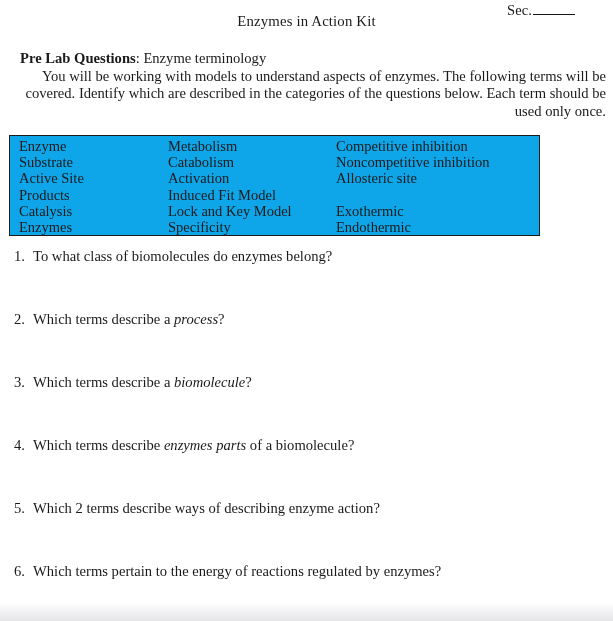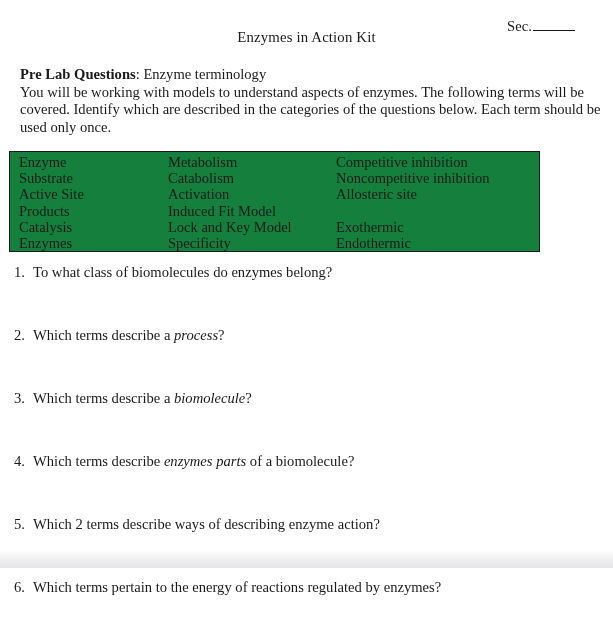--- a/index.html
+++ b/index.html
@@ -12,23 +12,22 @@
     height: 621px;
     background: #ffffff;
     font-family: "Liberation Serif", "DejaVu Serif", serif;
     color: #1a1a1a;
     overflow: hidden;
     position: relative;
   }
   .page {
     position: relative;
     width: 613px;
-    height: 552px;
-    box-sizing: border-box;
-    margin-top: 16px;
+    height: 621px;
+    box-sizing: border-box;
   }
 
   
   .sec-line {
     position: absolute;
     top: 2px;
     right: 38px;
     font-size: 14.5px;
     line-height: 17px;
     white-space: nowrap;
@@ -65,33 +64,33 @@
     line-height: 17.6px;
   }
   .intro .lead-label {
     font-weight: bold;
   }
   .intro p {
     margin: 0;
   }
   .intro .body-para {
     margin-top: 0px;
-    text-align: left;
+    text-align: right;
   }
 
   
   .terms-box {
     position: absolute;
     left: 9px;
     top: 135px;
     width: 531px;
     height: 101px;
     border: 1.4px solid #1b1b1b;
     box-sizing: border-box;
-    background: #15803d;
+    background: #0ea5e9;
   }
   .terms-grid {
     position: relative;
     width: 100%;
     height: 100%;
     padding: 2px 0 0 0;
     box-sizing: border-box;
   }
   .terms-row {
     display: block;

